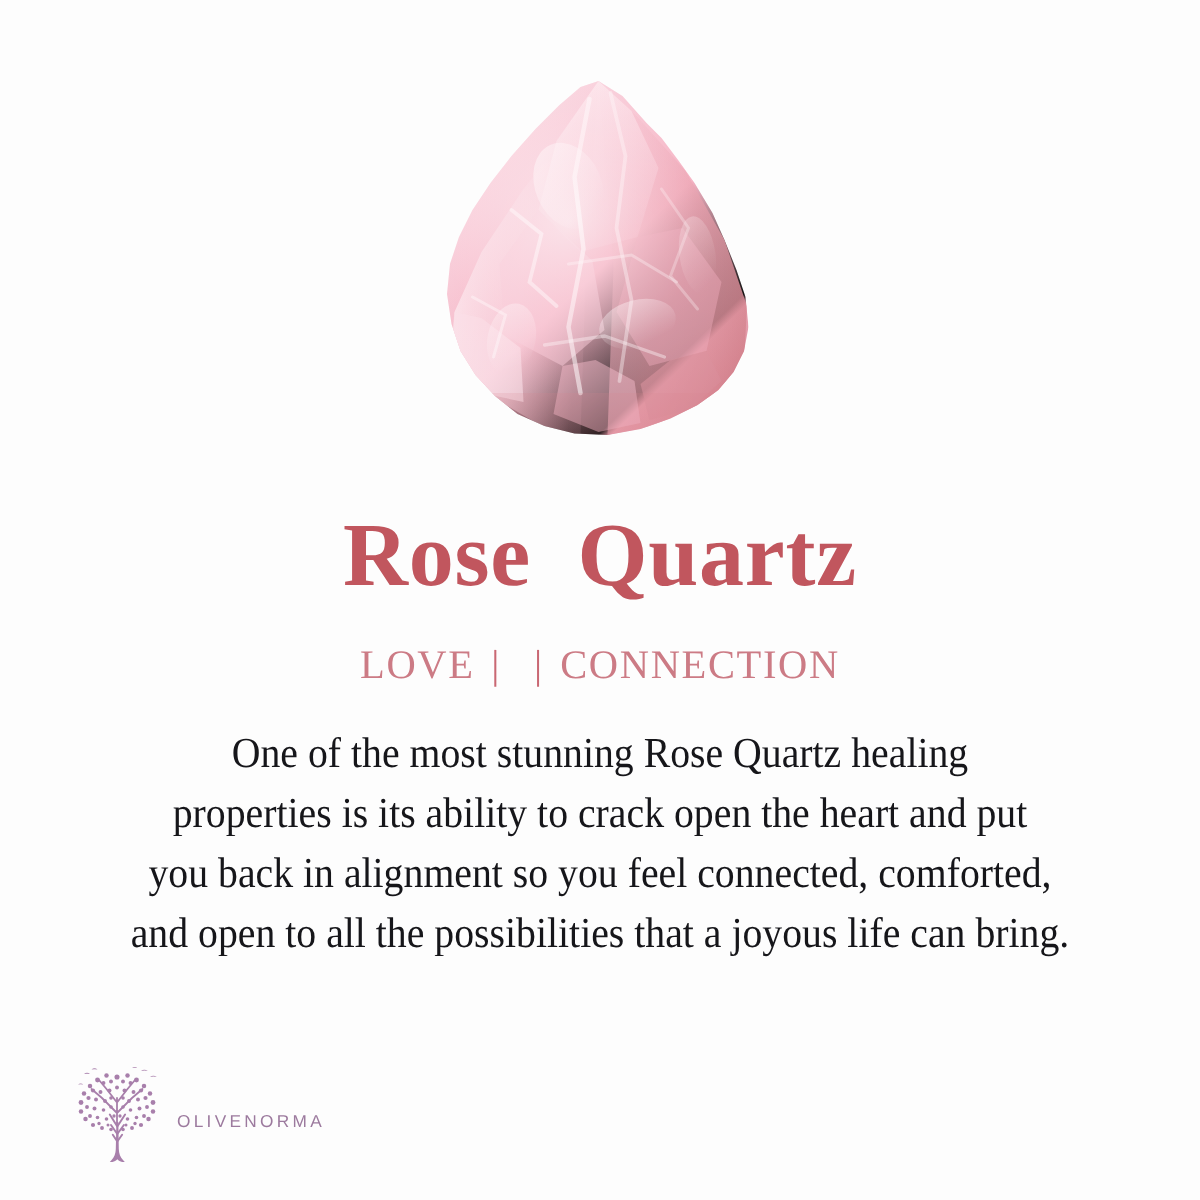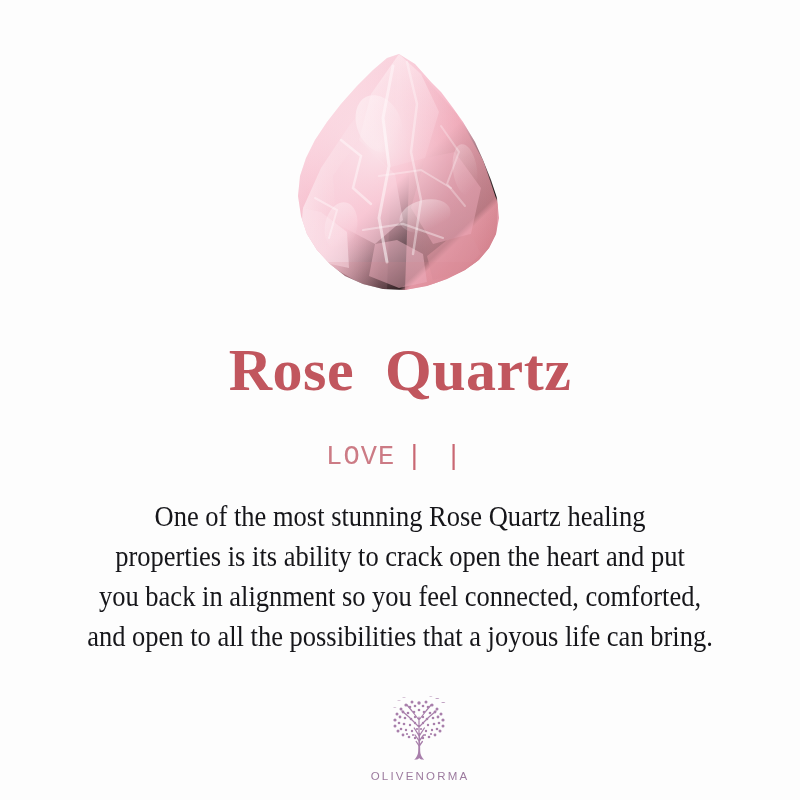--- a/index.html
+++ b/index.html
@@ -53,22 +53,22 @@
     font-size: 60px;
     line-height: 1;
     color: #c1565e;
     letter-spacing: 0.5px;
     text-align: center;
     white-space: pre;
   }
 
   
   .subtitle {
-    margin-top: 44px;
-    font-family: Liberation Mono, monospace;
+    margin-top: 30px;
+    font-family: Liberation Serif, serif;
     font-weight: 300;
     font-size: 27px;
     line-height: 1;
     letter-spacing: 1.1px;
     color: #cc7b85;
     text-align: center;
     display: flex;
     align-items: center;
     justify-content: center;
   }
@@ -95,21 +95,21 @@
     white-space: nowrap;
   }
 
   
   .logo {
     position: absolute;
     left: 0;
     right: 0;
     bottom: 18px;
     display: flex;
-    flex-direction: column;
+    flex-direction: row;
     align-items: center;
     padding-left: 40px;
   }
   .logo-mark {
     width: 78px;
     height: 72px;
     display: block;
   }
   .logo-word {
     margin-top: 3px;
@@ -208,20 +208,21 @@
       </svg>
     </div>
   </div>
 
   <h1 class="title">Rose  Quartz</h1>
 
   <div class="subtitle">
     <span>LOVE</span>
     <span class="sep">|</span>
     <span class="sep">|</span>
+    <span>CONNECTION</span>
   </div>
 
   <div class="body-copy">
     <span class="ln">One of the most stunning Rose Quartz healing</span>
     <span class="ln">properties is its ability to crack open the heart and put</span>
     <span class="ln">you back in alignment so you feel connected, comforted,</span>
     <span class="ln">and open to all the possibilities that a joyous life can bring.</span>
   </div>
 
   <div class="logo">

